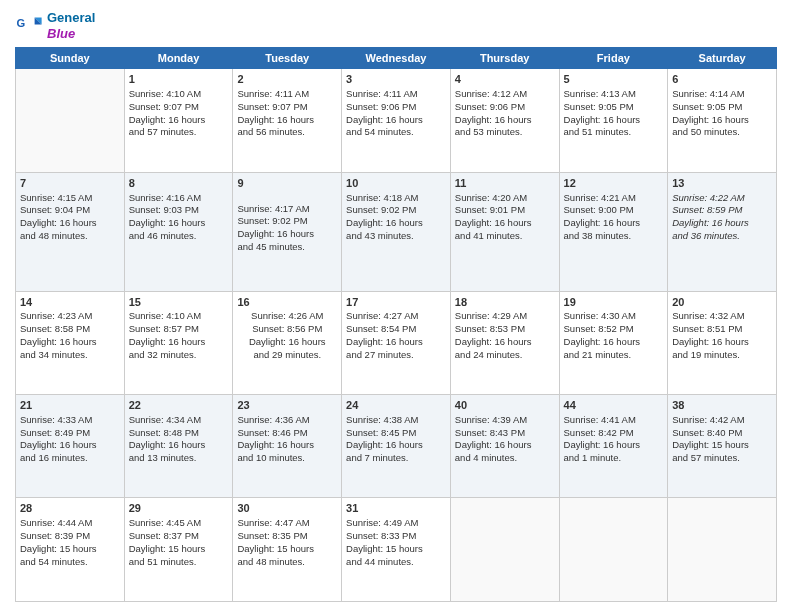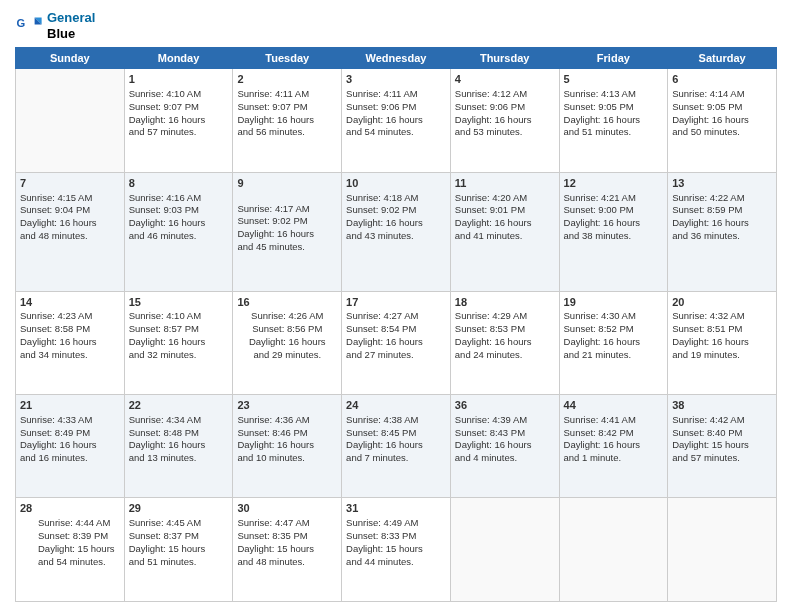--- a/index.html
+++ b/index.html
@@ -100,21 +100,21 @@
 <div class="page">
   <div class="header">
     <div class="logo">
       <svg class="logo-icon" viewBox="0 0 40 40">
         <text x="2" y="22" font-size="16" font-weight="bold" fill="#1a5fb4">G</text>
         <polygon points="28,8 38,8 38,18" fill="#2b8fd8"></polygon>
         <polygon points="28,8 38,18 28,18" fill="#1a5fb4"></polygon>
       </svg>
       <div class="logo-text">
         <div><span>General</span></div>
-        <div><span style="color:#000000;font-weight:bold;">Blue</span></div>
+        <div><span style="color:#a21caf;font-weight:bold;font-style:italic;">Blue</span></div>
       </div>
     </div>
     <div class="title-block">
       <div class="main-title"></div>
       <div class="subtitle"></div>
     </div>
   </div>
 
   <table class="calendar">
     <thead>
@@ -212,21 +212,21 @@
           </td>
           <td>
             <span class="day-num">12</span>
             <div class="day-detail" style="white-space: pre-line;">Sunrise: 4:21 AM
 Sunset: 9:00 PM
 Daylight: 16 hours
 and 38 minutes.</div>
           </td>
           <td>
             <span class="day-num">13</span>
-            <div class="day-detail" style="white-space: pre-line;">Sunrise: 4:22 AM
+            <div class="day-detail" style="white-space: pre-line; font-style: italic;">Sunrise: 4:22 AM
 Sunset: 8:59 PM
 Daylight: 16 hours
 and 36 minutes.</div>
           </td>
         </tr>
         <tr>
           <td>
             <span class="day-num">14</span>
             <div class="day-detail" style="white-space: pre-line;">Sunrise: 4:23 AM
 Sunset: 8:58 PM
@@ -299,21 +299,21 @@
 and 10 minutes.</div>
           </td>
           <td>
             <span class="day-num">24</span>
             <div class="day-detail" style="white-space: pre-line;">Sunrise: 4:38 AM
 Sunset: 8:45 PM
 Daylight: 16 hours
 and 7 minutes.</div>
           </td>
           <td>
-            <span class="day-num">36</span>
+            <span class="day-num">40</span>
             <div class="day-detail" style="white-space: pre-line;">Sunrise: 4:39 AM
 Sunset: 8:43 PM
 Daylight: 16 hours
 and 4 minutes.</div>
           </td>
           <td>
             <span class="day-num">44</span>
             <div class="day-detail" style="white-space: pre-line;">Sunrise: 4:41 AM
 Sunset: 8:42 PM
 Daylight: 16 hours
@@ -323,21 +323,21 @@
             <span class="day-num">38</span>
             <div class="day-detail" style="white-space: pre-line;">Sunrise: 4:42 AM
 Sunset: 8:40 PM
 Daylight: 15 hours
 and 57 minutes.</div>
           </td>
         </tr>
         <tr>
           <td>
             <span class="day-num">28</span>
-            <div class="day-detail" style="white-space: pre-line; margin-left: 18px;">Sunrise: 4:44 AM
+            <div class="day-detail" style="white-space: pre-line;">Sunrise: 4:44 AM
 Sunset: 8:39 PM
 Daylight: 15 hours
 and 54 minutes.</div>
           </td>
           <td>
             <span class="day-num">29</span>
             <div class="day-detail" style="white-space: pre-line;">Sunrise: 4:45 AM
 Sunset: 8:37 PM
 Daylight: 15 hours
 and 51 minutes.</div>

